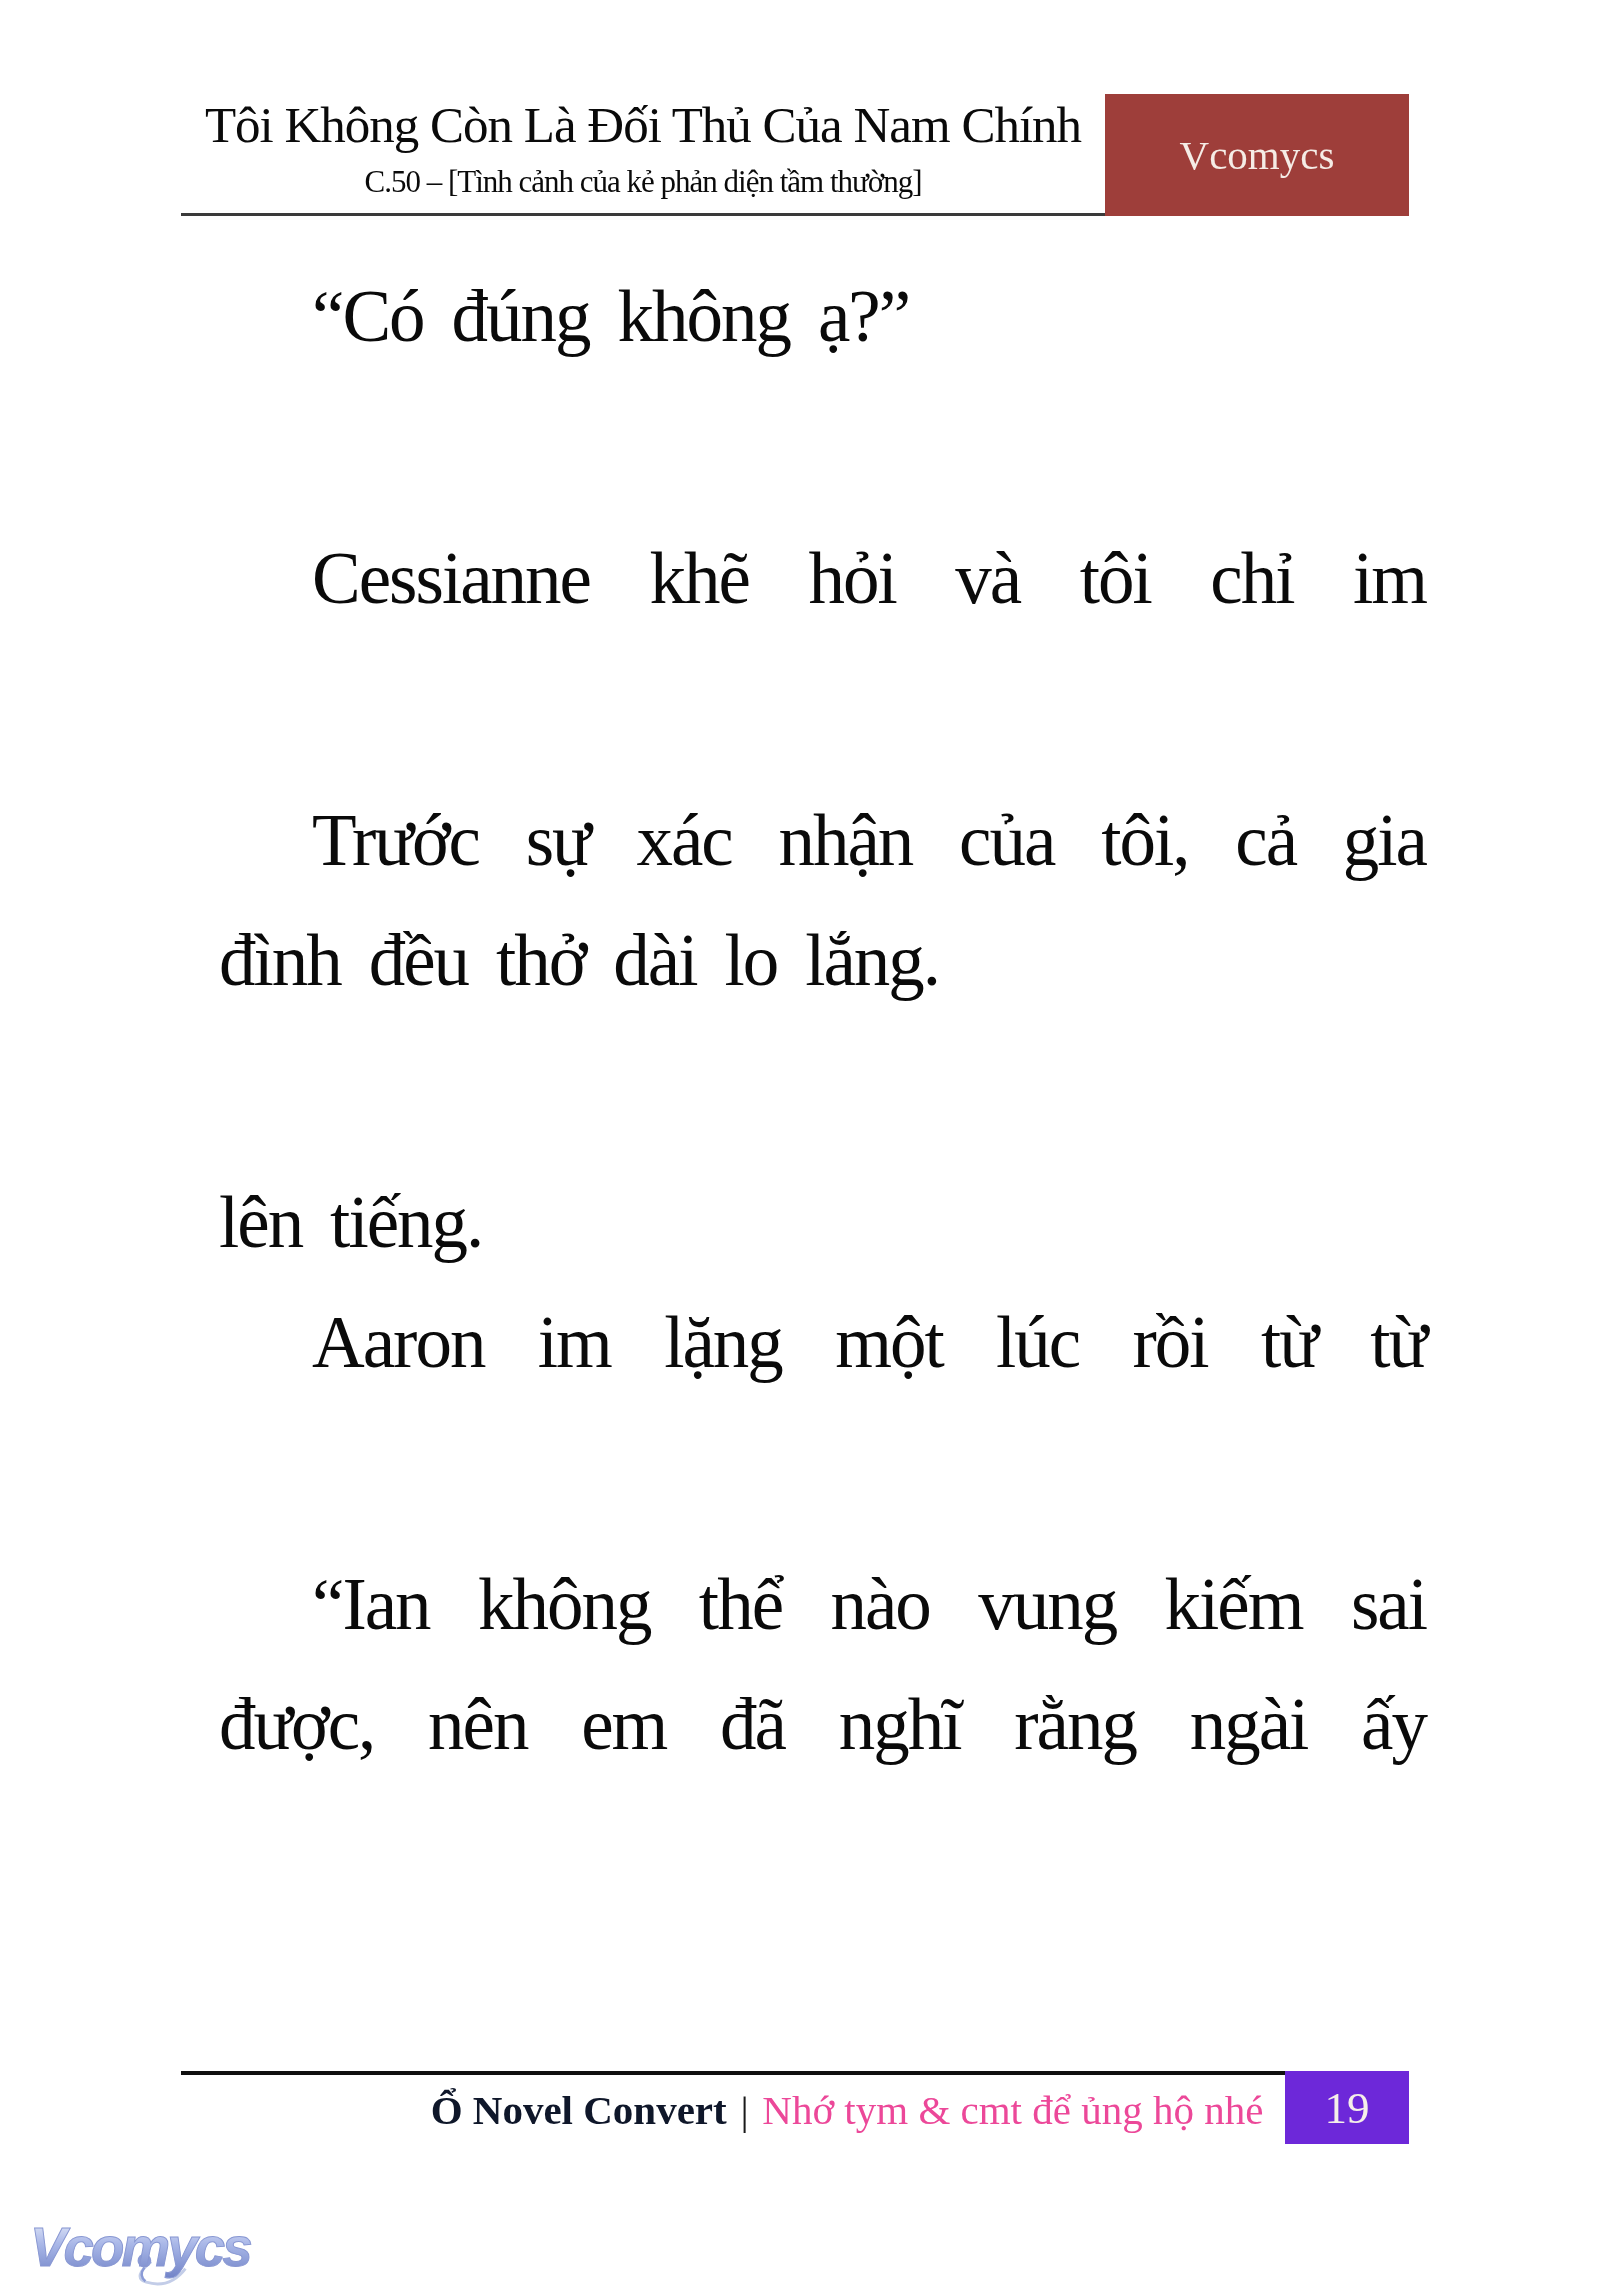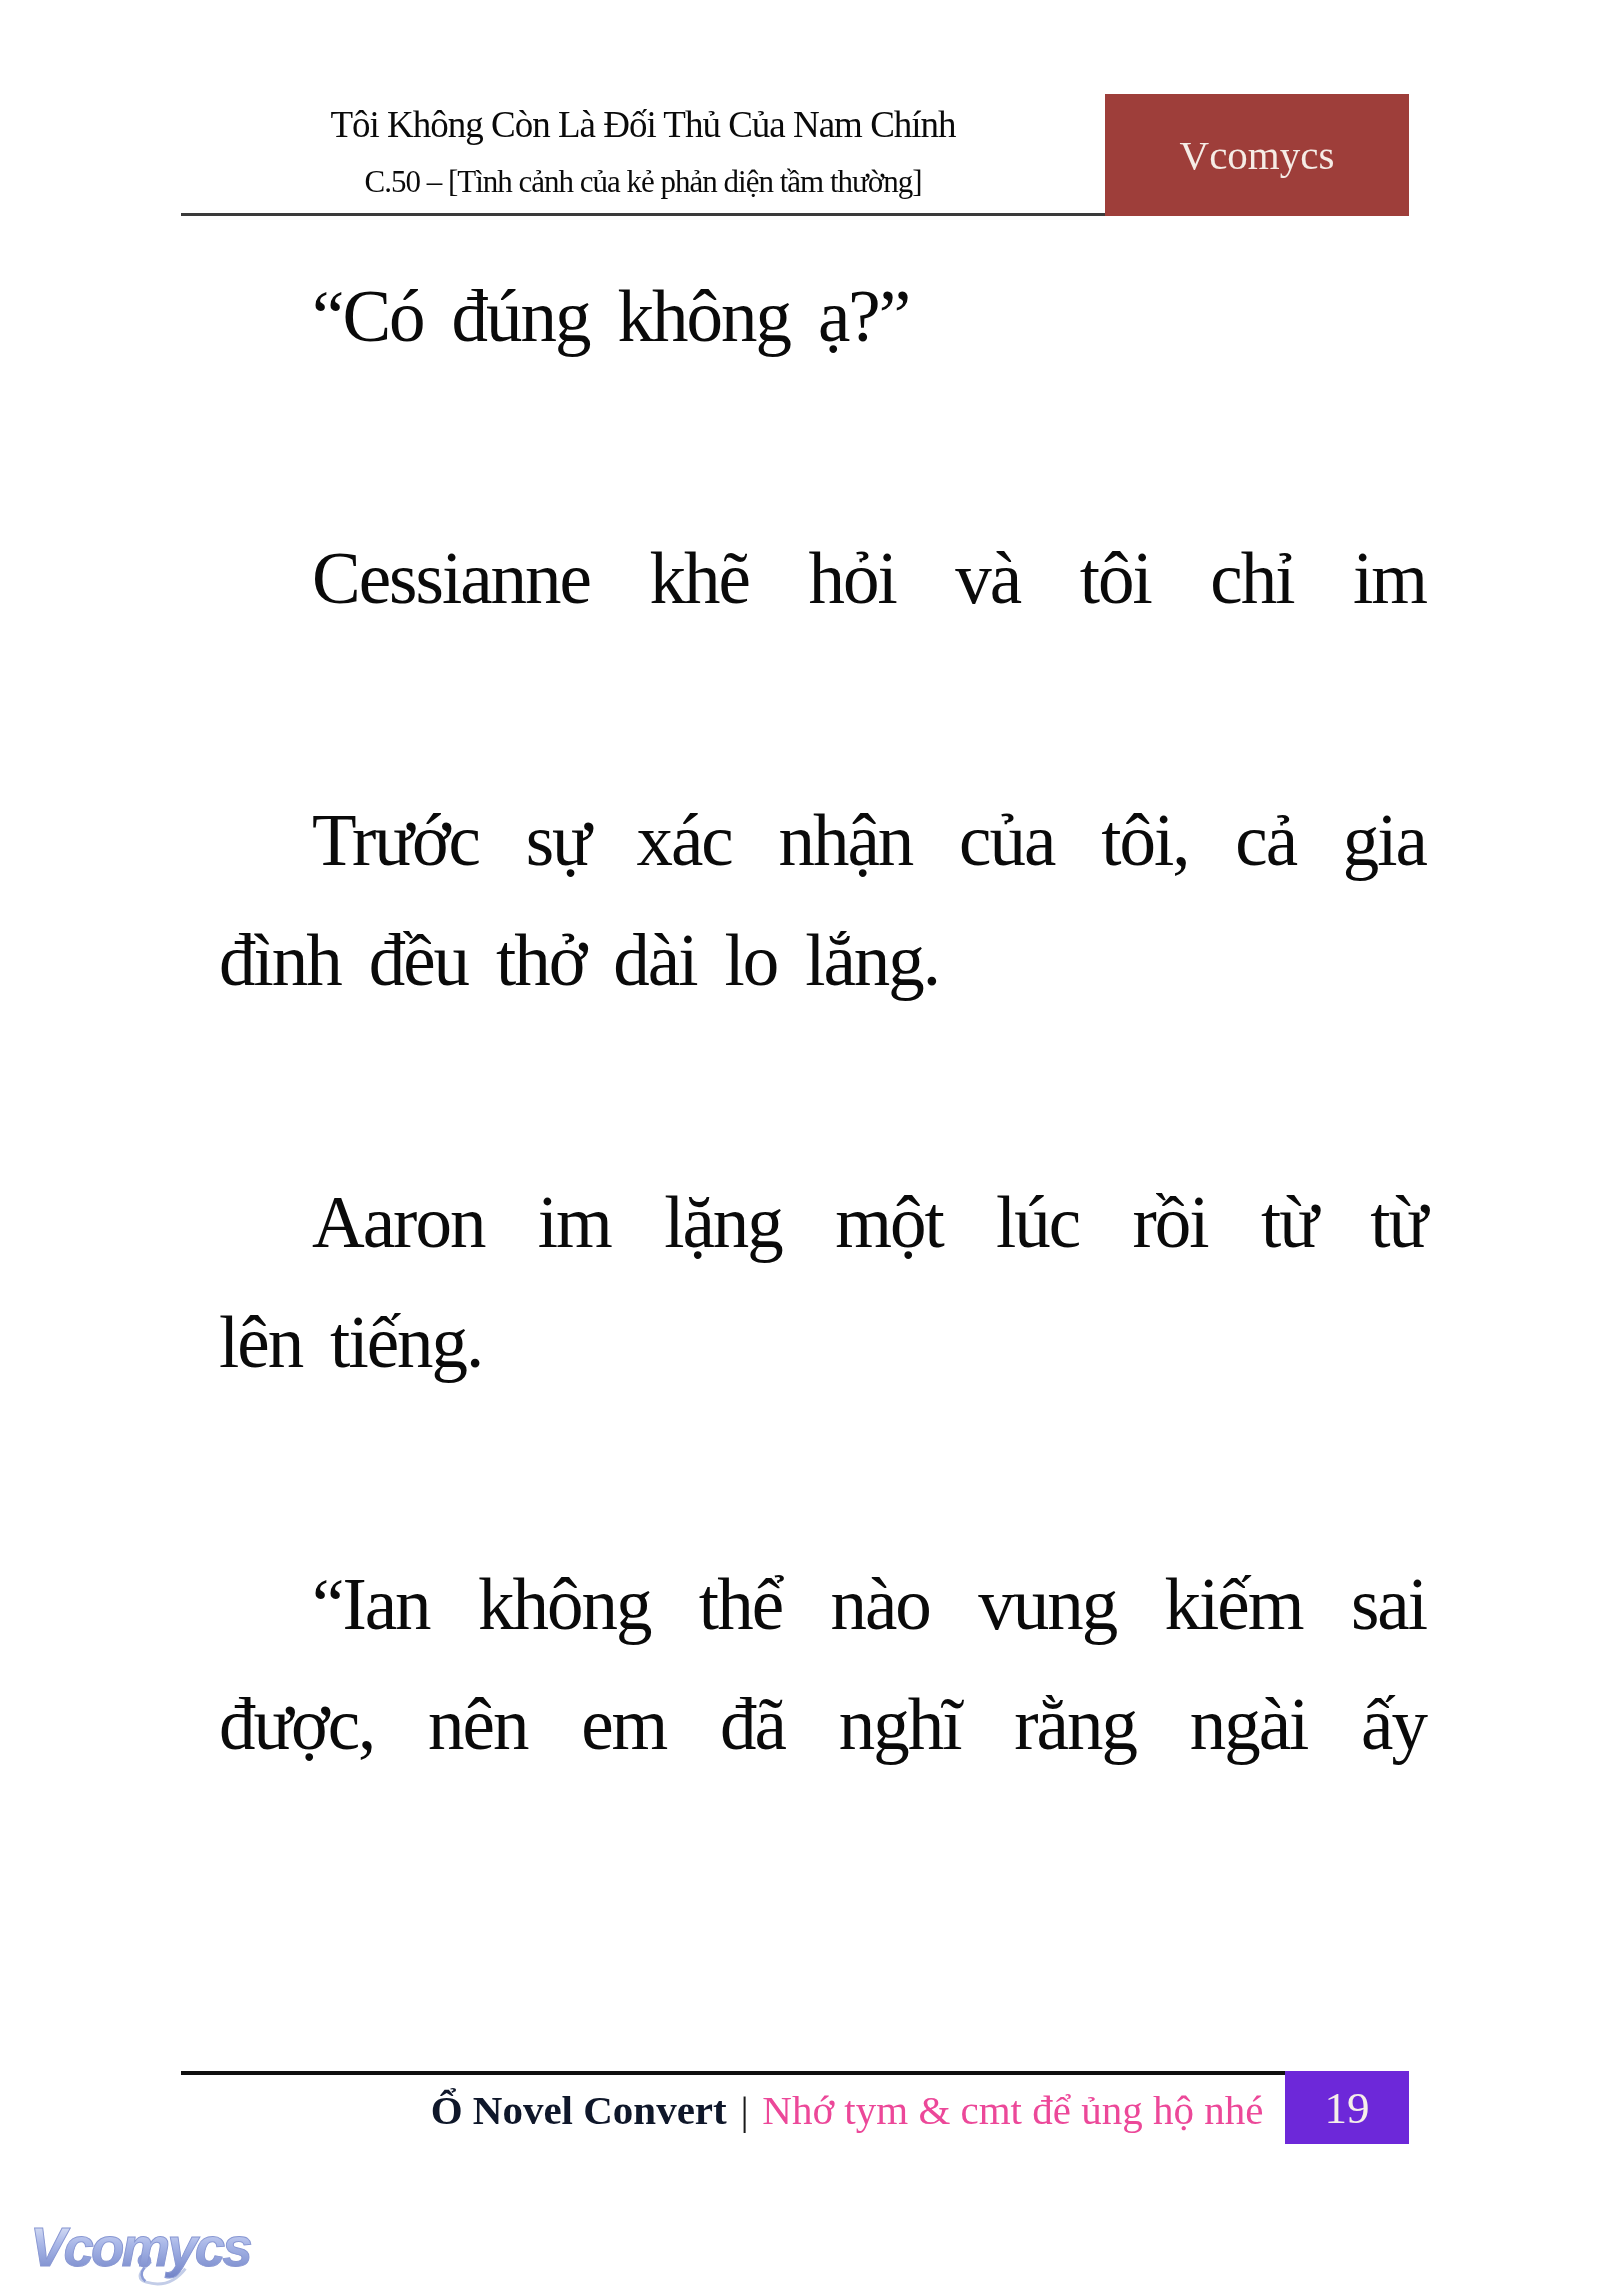--- a/index.html
+++ b/index.html
@@ -23,21 +23,21 @@
     display: flex;
     align-items: flex-end;
   }
   .header-text-block {
     flex: 1;
     text-align: center;
     border-bottom: 3.9px solid #3a3a3a;
     padding-bottom: 2.9px;
   }
   .header-title {
-    font-size: 37px;
+    font-size: 51px;
     line-height: 56px;
     letter-spacing: -1px;
     white-space: nowrap;
   }
   .header-chapter {
     font-size: 31px;
     line-height: 57px;
     letter-spacing: -1px;
     white-space: nowrap;
   }
@@ -130,22 +130,22 @@
       <div class="line fl">“Có đúng không ạ?”</div>
     </div>
     <div class="paragraph">
       <div class="line fl jl">Cessianne khẽ hỏi và tôi chỉ im</div>
     </div>
     <div class="paragraph">
       <div class="line fl jl">Trước sự xác nhận của tôi, cả gia</div>
       <div class="line">đình đều thở dài lo lắng.</div>
     </div>
     <div class="paragraph">
+      <div class="line">lên tiếng.</div>
       <div class="line fl jl">Aaron im lặng một lúc rồi từ từ</div>
-      <div class="line">lên tiếng.</div>
     </div>
     <div class="paragraph">
       <div class="line fl jl">“Ian không thể nào vung kiếm sai</div>
       <div class="line jl">được, nên em đã nghĩ rằng ngài ấy</div>
     </div>
   </div>
 
   <div class="footer">
     <div class="footer-text-block">
       <span class="footer-brand">Ổ Novel Convert</span>

